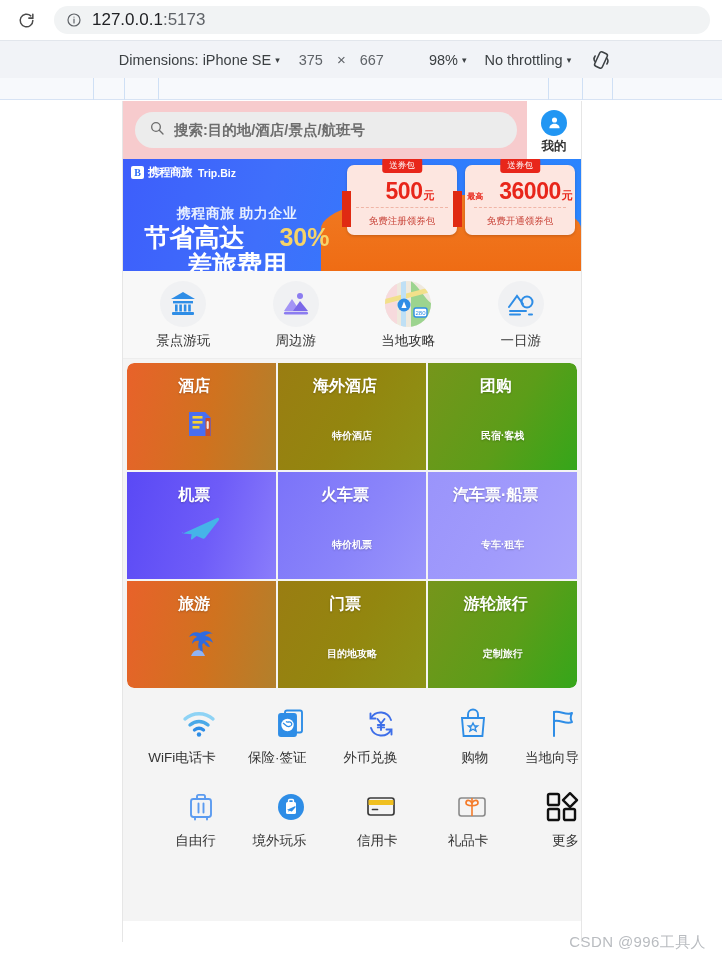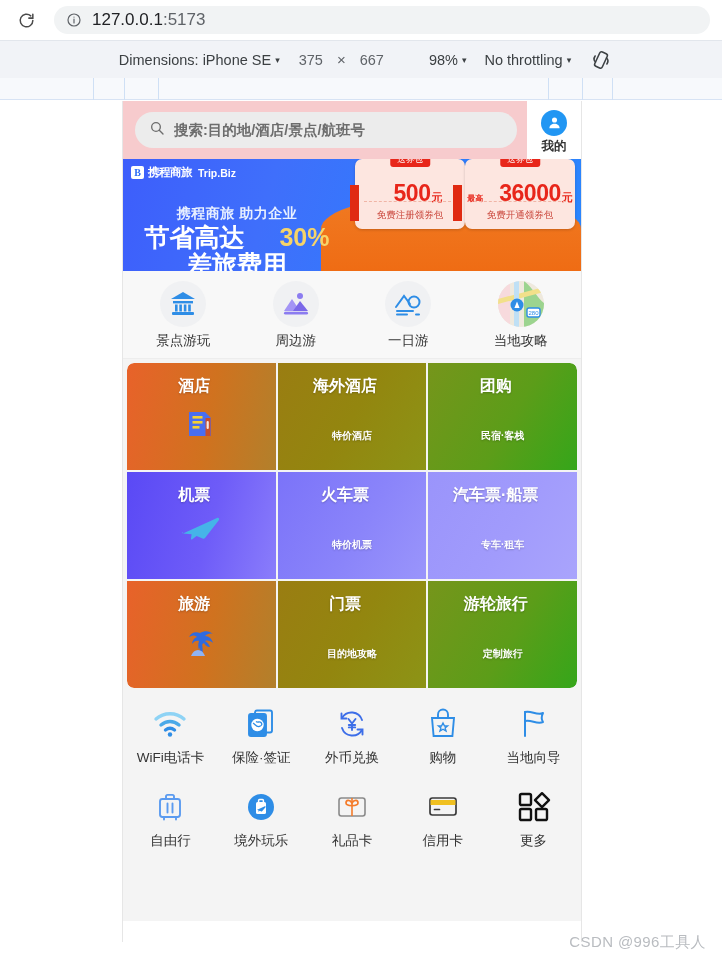--- a/index.html
+++ b/index.html
@@ -108,39 +108,39 @@
   .bc-sub { color: #e8f0ff; font-size: 14px; font-weight: bold; letter-spacing: 0.5px; margin-top: 20px; }
   .bc-l1 { font-size: 25px; font-weight: bold; color: #ffffff; letter-spacing: 0px; line-height: 1.08; margin-top: 1px; }
   .bc-l1 .hl { color: #f6d469; margin-left: 35px; }
   .bc-l2 { font-size: 25px; font-weight: bold; color: #ffffff; line-height: 1.08; }
 
   .banner-art {
     position: absolute; right: 0; bottom: 0; width: 260px; height: 76px;
     background: linear-gradient(#f07a22,#ef6c14);
     border-top-left-radius: 120px 34px; border-top-right-radius: 120px 34px;
   }
-  .coupons { position: absolute; right: 6px; top: 0; display: flex; gap: 0; }
+  .coupons { position: absolute; right: 6px; top: 6px; display: flex; gap: 8px; }
   .coupon {
     width: 110px; height: 70px; background: #fde6e0; border-radius: 7px;
     position: relative; display: flex; flex-direction: column;
     align-items: center; justify-content: flex-start; padding-top: 13px;
     box-shadow: 0 1px 3px rgba(0,0,0,.18);
   }
   .coupon::after {
     content:""; position: absolute; left: 9px; right: 9px; top: 42px;
     border-top: 1px dashed #f0b5a6;
   }
   .cp-badge {
     position: absolute; top: -7px; left: 50%; transform: translateX(-50%);
     background: #e8261a; color: #fff; font-size: 8.5px; padding: 1.5px 7px;
     border-radius: 3px; white-space: nowrap;
   }
   .cp-amt { color: #e8261a; font-weight: bold; display: flex; align-items: baseline; }
   .cp-pre { font-size: 8px; line-height: 1.0; margin-right: 16px; text-align: center; }
-  .cp-num { font-size: 23px; letter-spacing: -0.5px; margin-top: 8px; }
+  .cp-num { font-size: 23px; letter-spacing: -0.5px; }
   .cp-unit { font-size: 11px; margin-left: 1px; }
   .cp-note { position: absolute; bottom: 7px; font-size: 9.5px; color: #c9453a; white-space: nowrap; }
   .ribbon-l, .ribbon-r { position: absolute; top: 26px; width: 9px; height: 36px; background: #e02a12; }
 
   
   .quick-row {
     background: #f8f8f8; display: flex; padding: 10px 4px 8px;
     border-bottom: 1px solid #ededed;
   }
   .quick-item { flex: 1; display: flex; flex-direction: column; align-items: center; gap: 5px; }
@@ -168,21 +168,21 @@
     text-shadow: 0 1px 2px rgba(0,0,0,.22);
   }
   .cell .cell-ico {
     position: absolute; left: 0; right: 0; top: 44px;
     display: flex; justify-content: center;
   }
 
   
   .svc-wrap { background: #f4f4f4; padding: 6px 0 10px; }
   .svc-row { display: flex; padding: 4px 2px; }
-  .svc-item { flex: 1; display: flex; flex-direction: column; align-items: center; gap: 6px; }
+  .svc-item { flex: 1; display: flex; flex-direction: column; align-items: flex-end; gap: 6px; }
   .svc-ico { height: 40px; display: flex; align-items: center; justify-content: center; }
   .svc-label {
     font-size: 13.5px; color: #333; text-align: center;
     max-width: 74px; line-height: 1.25;
   }
 
   .white-strip { position: absolute; left: 122px; top: 821px; width: 460px; height: 21px; background:#fff; border-left:1px solid #e6e6e6; border-right:1px solid #e6e6e6;}
 
   .watermark {
     position: absolute; right: 16px; bottom: 12px;
@@ -333,47 +333,47 @@
       <div class="quick-item">
         <div class="qi-circle">
           <svg width="32" height="32" viewBox="0 0 32 32">
             <circle cx="20" cy="8" r="3" fill="#8b7cf0"></circle>
             <path d="M4 23 12 11l8 12z" fill="#a394f5"></path>
             <path d="M13 23 20 13l8 10z" fill="#7b68e8"></path>
             <rect x="4" y="23.8" width="24" height="2.8" rx="1.4" fill="#8b7cf0"></rect>
           </svg>
         </div>
         <div class="qi-label">周边游</div>
-      </div>
-      <div class="quick-item">
-        <div class="qi-circle">
-          <svg width="32" height="32" viewBox="0 0 32 32" fill="none" stroke="#2e8de6" stroke-width="2" stroke-linecap="round">
-            <path d="M4 19 12 8l6 8"></path>
-            <circle cx="22" cy="14" r="5.5"></circle>
-            <path d="M5 23h16M5 26.5h10M24 26.5h3"></path>
-          </svg>
-        </div>
-        <div class="qi-label">一日游</div>
       </div>
       <div class="quick-item">
         <div class="qi-circle">
           <svg width="46" height="46" viewBox="0 0 46 46">
             <rect width="46" height="46" fill="#efe9dd"></rect>
             <path d="M0 0h12v46H0z" fill="#f7dadd"></path>
             <path d="M26 0c10 8 14 18 20 22v24H26z" fill="#9cd48f"></path>
             <path d="M0 18 46 6v5L0 23z" fill="#f2e08a"></path>
             <rect x="16" y="0" width="5" height="46" fill="#bfe0f5"></rect>
             <circle cx="19" cy="24" r="6.5" fill="#2e8de6"></circle>
             <path d="M19 20.5 21.6 27h-5.2z" fill="#fff"></path>
             <rect x="29" y="27" width="13" height="9" rx="2" fill="#fff" stroke="#2e8de6" stroke-width="1.4"></rect>
             <text x="35.5" y="33.8" font-size="6" fill="#2e8de6" text-anchor="middle" font-family="Liberation Sans, sans-serif">280</text>
           </svg>
         </div>
         <div class="qi-label">当地攻略</div>
       </div>
+      <div class="quick-item">
+        <div class="qi-circle">
+          <svg width="32" height="32" viewBox="0 0 32 32" fill="none" stroke="#2e8de6" stroke-width="2" stroke-linecap="round">
+            <path d="M4 19 12 8l6 8"></path>
+            <circle cx="22" cy="14" r="5.5"></circle>
+            <path d="M5 23h16M5 26.5h10M24 26.5h3"></path>
+          </svg>
+        </div>
+        <div class="qi-label">一日游</div>
+      </div>
     </div>
 
     <div class="grid-wrap">
       <div class="cgrid">
 
         <div class="cell" style="background:linear-gradient(100deg,#e8622a 0%,#d0721f 55%,#b2802b 100%);border-top-left-radius:7px">
           <div class="main-t">酒店</div>
           <div class="cell-ico">
             <svg width="34" height="34" viewBox="0 0 34 34">
               <path d="M5 5h16l6 6v18H5z" fill="#4a6ef0"></path>
@@ -513,37 +513,37 @@
               <circle cx="16" cy="16" r="13" fill="#2e8de6"></circle>
               <rect x="11" y="11" width="10" height="12" rx="1.6" fill="#fff"></rect>
               <path d="M13.6 11V9.6a1 1 0 0 1 1-1h2.8a1 1 0 0 1 1 1V11" fill="none" stroke="#fff" stroke-width="1.5"></path>
               <path d="m12.8 18.5 7-3.2c.6-.3 1.1.4.7.9l-3.4 4c-.2.3-.5.3-.8.2l-1.5-.6-1 .8c-.2.2-.5 0-.4-.3l.1-1-1.1-.3c-.3-.1-.3-.4 0-.5z" fill="#2e8de6"></path>
             </svg>
           </div>
           <div class="svc-label">境外玩乐</div>
         </div>
         <div class="svc-item">
           <div class="svc-ico">
+            <svg width="32" height="26" viewBox="0 0 32 26" fill="none" stroke="#3a3a3a" stroke-width="1.7">
+              <rect x="3" y="4" width="26" height="17" rx="2.4"></rect>
+              <path d="M3.5 8.5h25" stroke="#f0c020" stroke-width="5"></path>
+              <path d="M7.5 15.5h5" stroke-linecap="round"></path>
+            </svg>
+          </div>
+          <div class="svc-label">信用卡</div>
+        </div>
+        <div class="svc-item">
+          <div class="svc-ico">
             <svg width="32" height="28" viewBox="0 0 32 28" fill="none" stroke="#8a8a8a" stroke-width="1.6">
               <rect x="3" y="5" width="26" height="18" rx="2.4"></rect>
               <path d="M16 5v18" stroke="#f47b2a"></path>
               <path d="M16 10c-2.5-4-6-3-6 0 0 2 3 2.6 6 2.6 3 0 6-.6 6-2.6 0-3-3.5-4-6 0z" stroke="#f47b2a" stroke-width="1.7"></path>
             </svg>
           </div>
           <div class="svc-label">礼品卡</div>
-        </div>
-        <div class="svc-item">
-          <div class="svc-ico">
-            <svg width="32" height="26" viewBox="0 0 32 26" fill="none" stroke="#3a3a3a" stroke-width="1.7">
-              <rect x="3" y="4" width="26" height="17" rx="2.4"></rect>
-              <path d="M3.5 8.5h25" stroke="#f0c020" stroke-width="5"></path>
-              <path d="M7.5 15.5h5" stroke-linecap="round"></path>
-            </svg>
-          </div>
-          <div class="svc-label">信用卡</div>
         </div>
         <div class="svc-item">
           <div class="svc-ico">
             <svg width="34" height="32" viewBox="0 0 34 32" fill="none" stroke="#111" stroke-width="2.4" stroke-linejoin="round">
               <rect x="3" y="3" width="11" height="11" rx="1.6"></rect>
               <path d="M25 2.2 32 9.2 25 16.2 18 9.2z"></path>
               <rect x="3" y="18" width="11" height="11" rx="1.6"></rect>
               <rect x="19" y="18" width="11" height="11" rx="1.6"></rect>
             </svg>
           </div>

